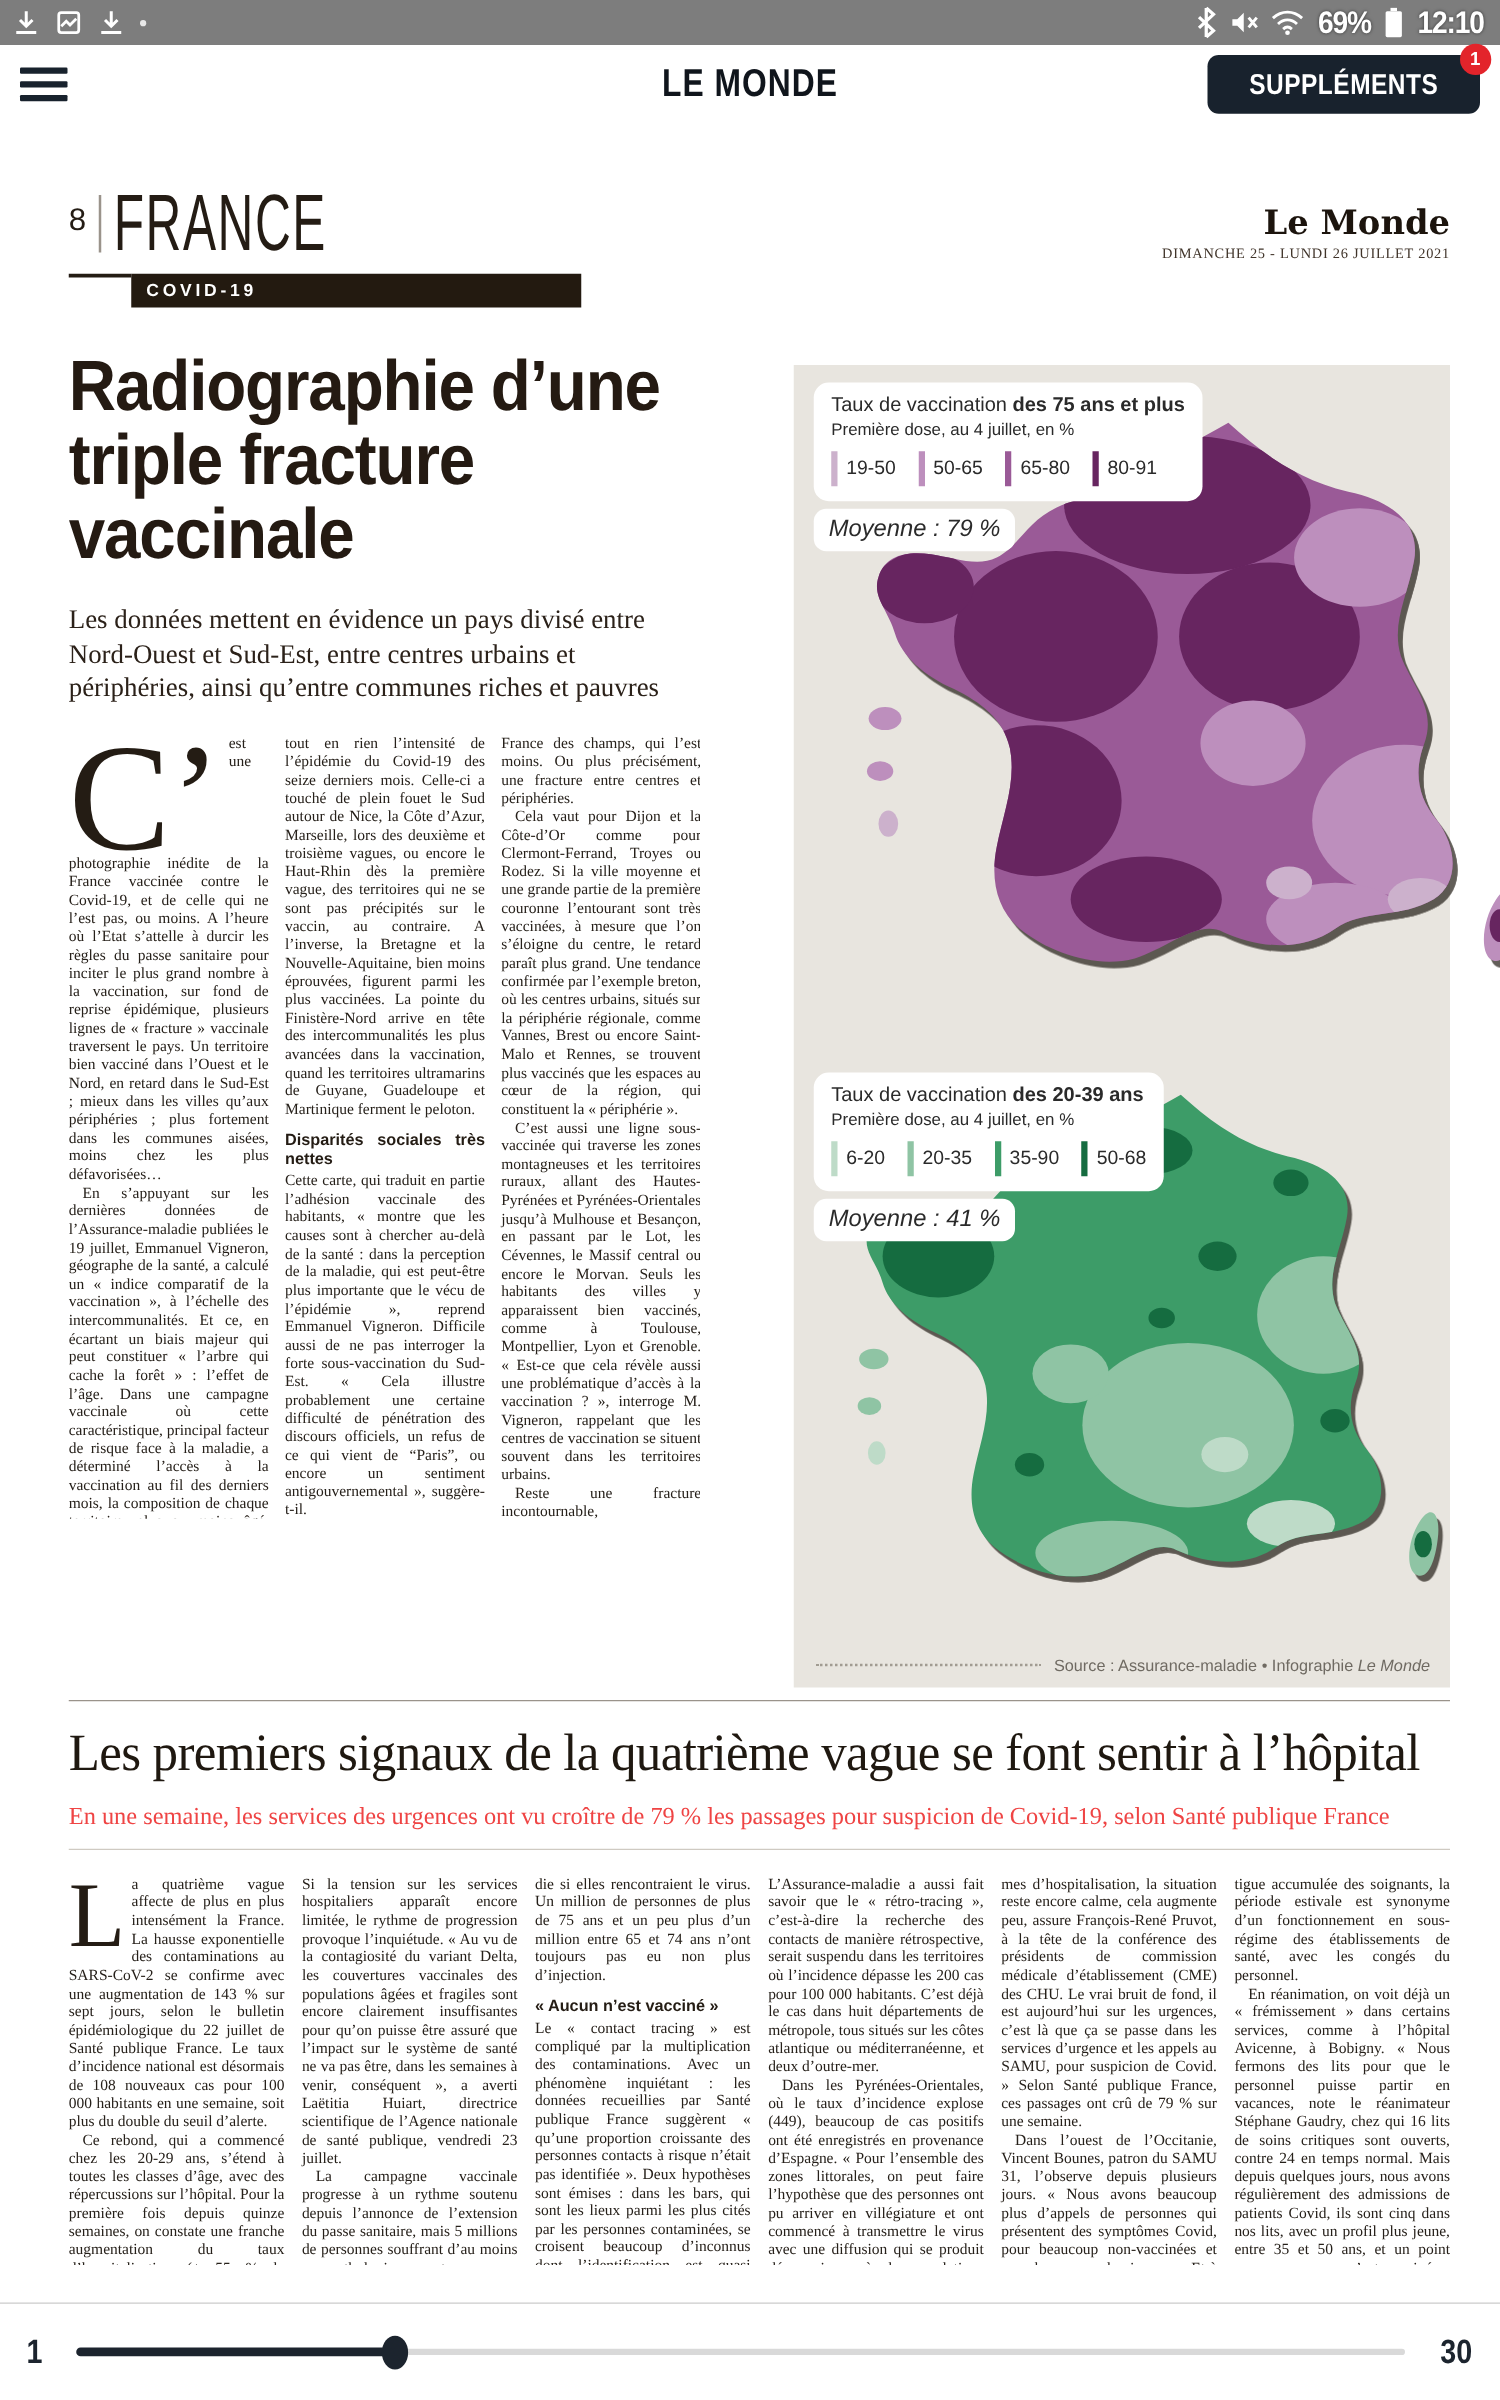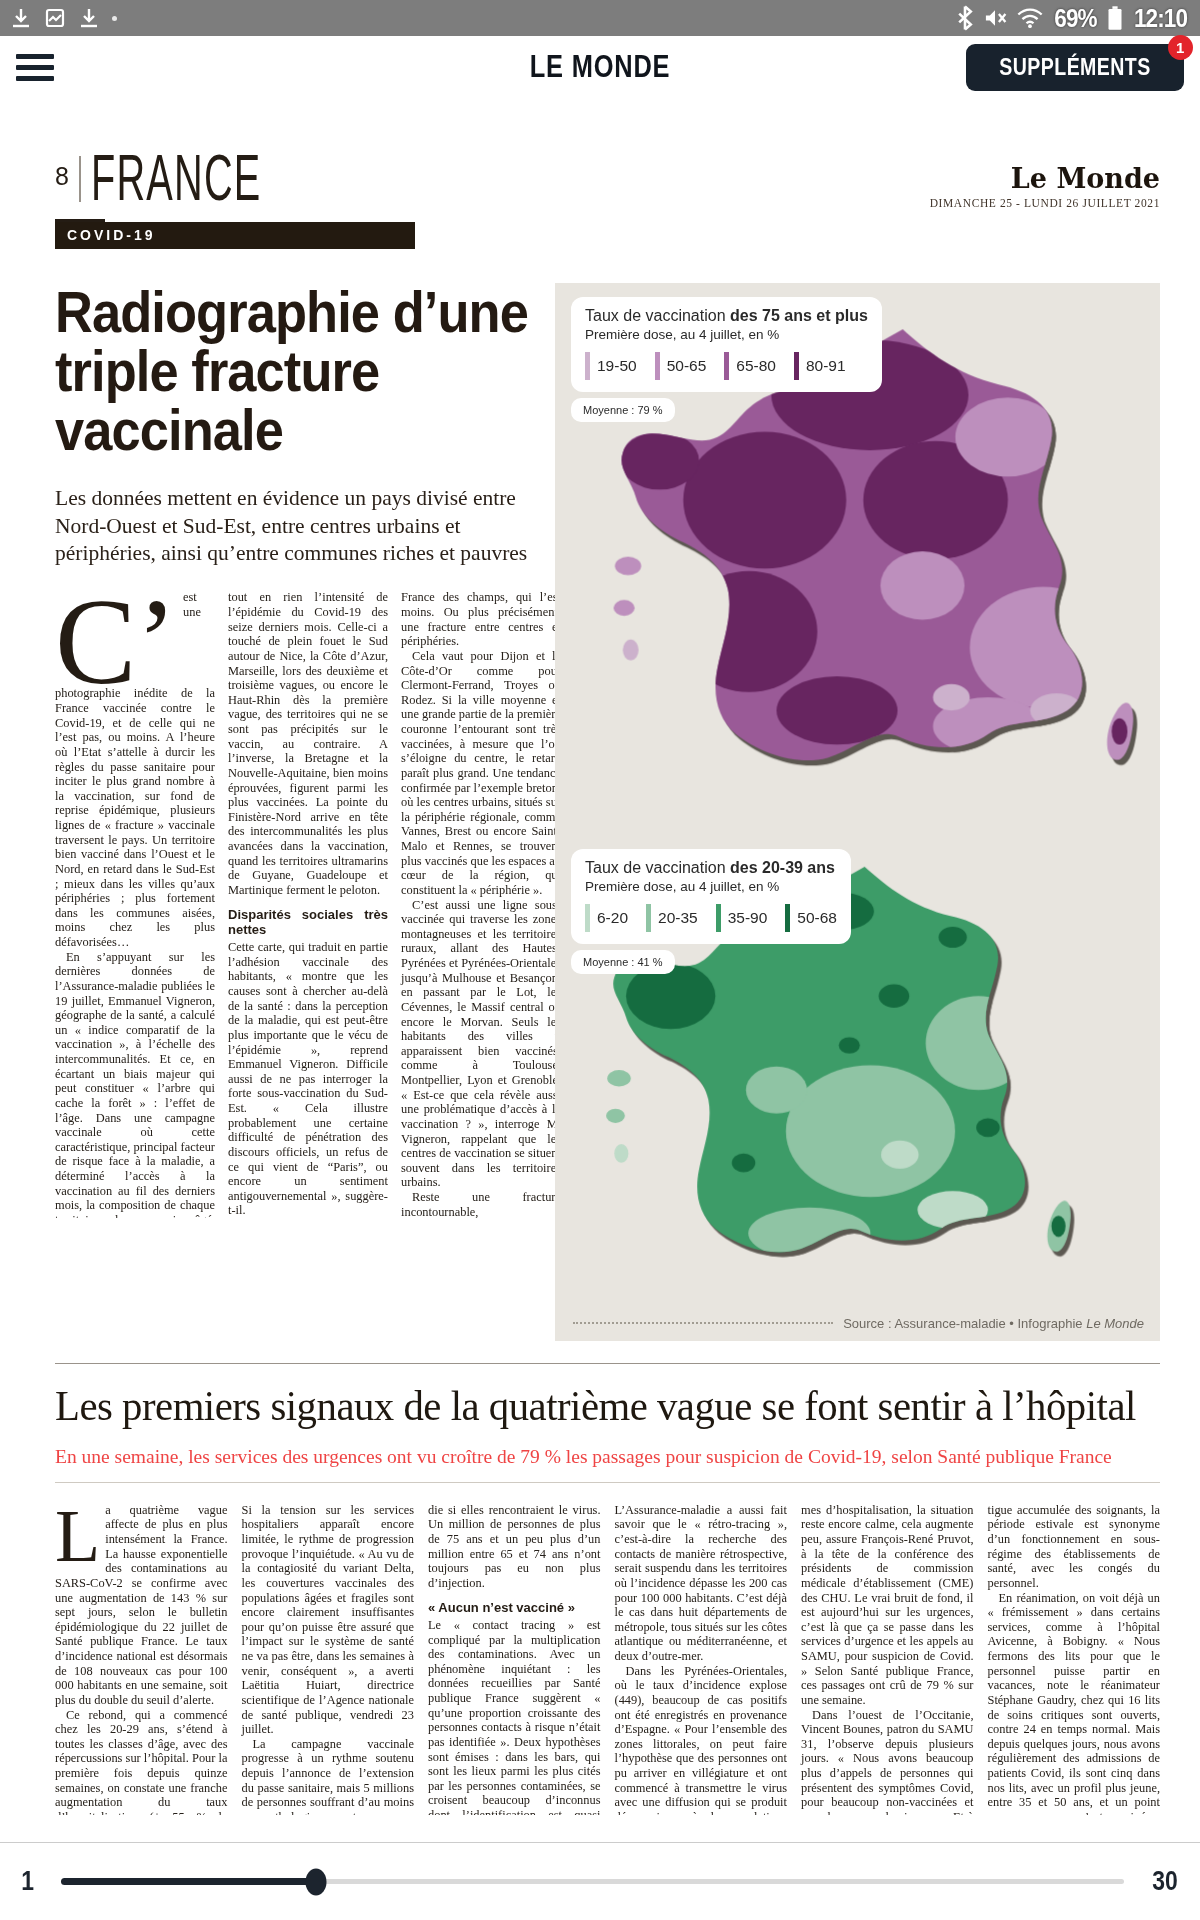--- a/index.html
+++ b/index.html
@@ -38,21 +38,21 @@
   .mh-left { display:flex; align-items:flex-start; gap:10px; }
   .page-num { font-size:25px; color:#241c14; margin-top:14px; }
   .mh-div { width:2px; height:46px; background:#9a938b; margin-top:8px; }
   .section-name { font-size:64px; font-weight:400; letter-spacing:2px;
                   transform:scaleX(.62); transform-origin:left bottom; white-space:nowrap; line-height:.95; }
   .mh-right { margin-left:auto; text-align:right; }
   .brand-logo { font-family:"DejaVu Serif",serif; font-weight:bold; font-size:27px; color:#1c140d; }
   .brand-date { font-family:"Liberation Serif",serif; font-size:11.5px; letter-spacing:.6px;
                 color:#40342a; margin-top:3px; }
 
-  .kicker-row { margin-top:10px; display:flex; align-items:flex-start;flex-direction:column; }
+  .kicker-row { margin-top:10px; display:flex; align-items:flex-start; }
   .kicker-line { width:50px; border-top:3px solid #241c14; }
   .kicker { background:#231a10; color:#fff; width:360px; padding:5px 0 6px 12px;
             font-size:14px; font-weight:bold; letter-spacing:3px; }
 
   .content1 { position:relative; height:1062px; margin-top:34px; }
   .left-area { width:505px; }
   .headline1 { font-size:57px; font-weight:bold; line-height:1.04; letter-spacing:-1px;
                color:#241a12; transform:scaleX(.92); transform-origin:left top; width:550px; }
   .standfirst1 { font-family:"Liberation Serif",serif; font-size:21.5px; line-height:1.3;
                  color:#2b2119; margin-top:24px; width:505px; }
@@ -64,34 +64,34 @@
   .bodycol p { text-indent:11px; }
   .bodycol p.noind { text-indent:0; }
   .bodycol .crosshead { font-family:Liberation Sans, sans-serif; font-size:13px;
                         margin:9px 0 3px; color:#241c14; }
   .dropcap { float:left; font-family:"Liberation Serif",serif; font-size:122px; line-height:88px;
              padding:8px 6px 0 0; color:#241c14; }
   .dropcap2 { float:left; font-family:"Liberation Serif",serif; font-size:74px; line-height:56px;
               padding:5px 5px 0 0; color:#241c14; }
 
   
-  .maps-block { position:absolute; top:0; right:0; width:605px; height:1058px;
+  .maps-block { position:absolute; top:12px; right:0; width:525px; height:1058px;
                 background:#e8e5df; }
   .legend { position:absolute; left:16px; width:390px; z-index:3; }
   .legend1 { top:14px; } .legend2 { top:566px; }
   .legend-card { background:#fff; border-radius:12px; padding:10px 14px 12px; display:inline-block; }
   .legend-title { font-size:16px; color:#2a2a2a; }
   .legend-title b { font-weight:bold; }
   .legend-sub { font-size:13.5px; color:#2a2a2a; margin-top:2px; }
   .legend-bins { display:flex; gap:18px; margin-top:10px; }
   .bin { display:flex; align-items:center; gap:7px; }
   .bin .swatch { width:5px; height:28px; display:inline-block; }
   .bin-label { font-size:15.5px; color:#2a2a2a; }
   .legend-avg { background:#fff; border-radius:10px; display:inline-block;
-                padding:6px 12px; font-size:11px; color:#2a2a2a; margin-top:6px; }
+                padding:6px 12px; font-size:19px; color:#2a2a2a; margin-top:6px;font-style:italic; }
   svg.mapfr { position:absolute; }
   .map1 { top:32px; left:52px; width:552px; height:528px; }
   .map2 { top:572px; left:18px; width:548px; height:470px; }
   .map-shadow { filter:drop-shadow(3px 4px 0 rgba(45,40,33,.75)); }
   .source-row { position:absolute; left:18px; right:16px; bottom:10px;
                 display:flex; align-items:center; gap:10px; }
   .source-dots { flex:1; border-bottom:2px dotted #a19c92; height:2px; }
   .source-text { font-size:13px; color:#6f6a62; }
   .source-text em { font-style:italic; }
 

